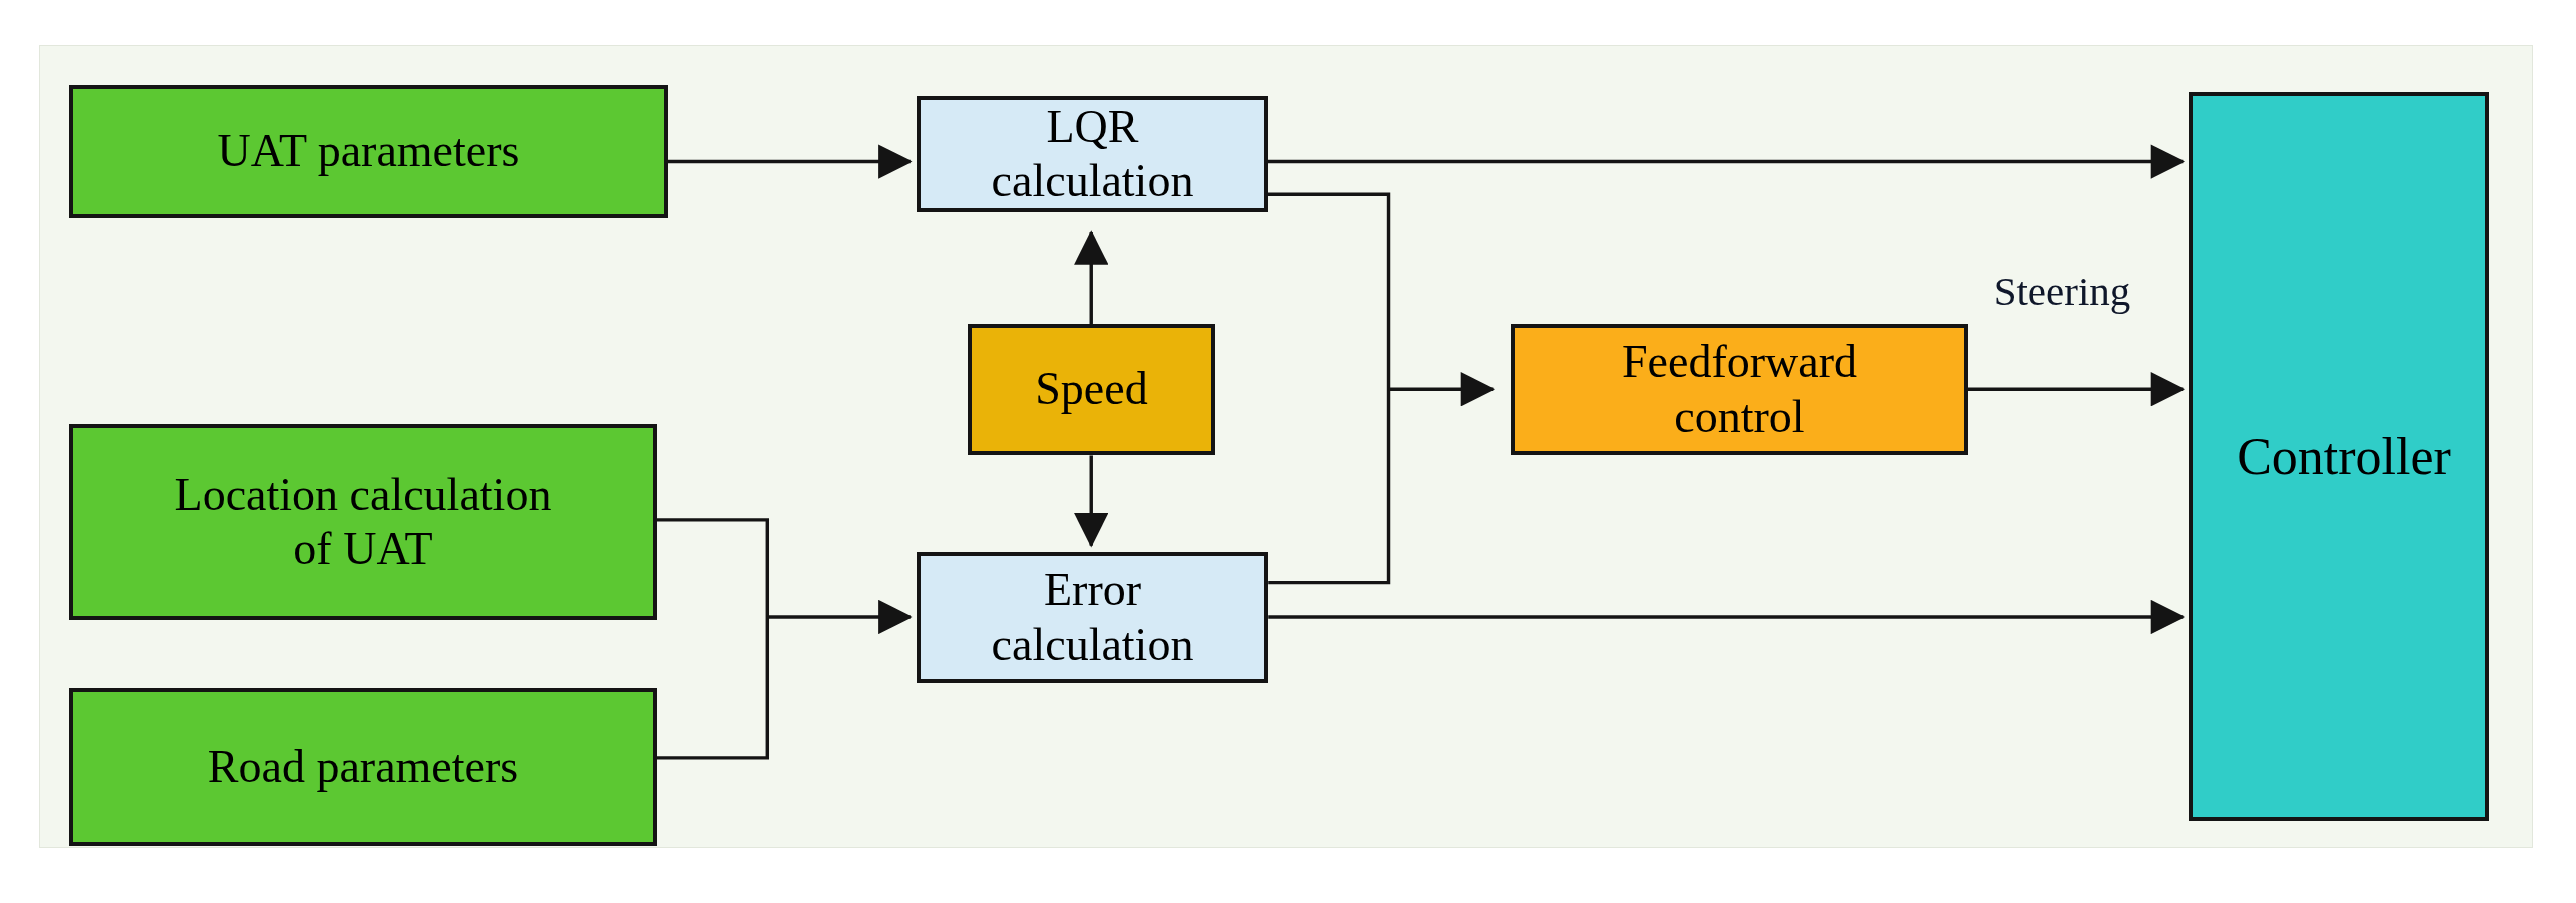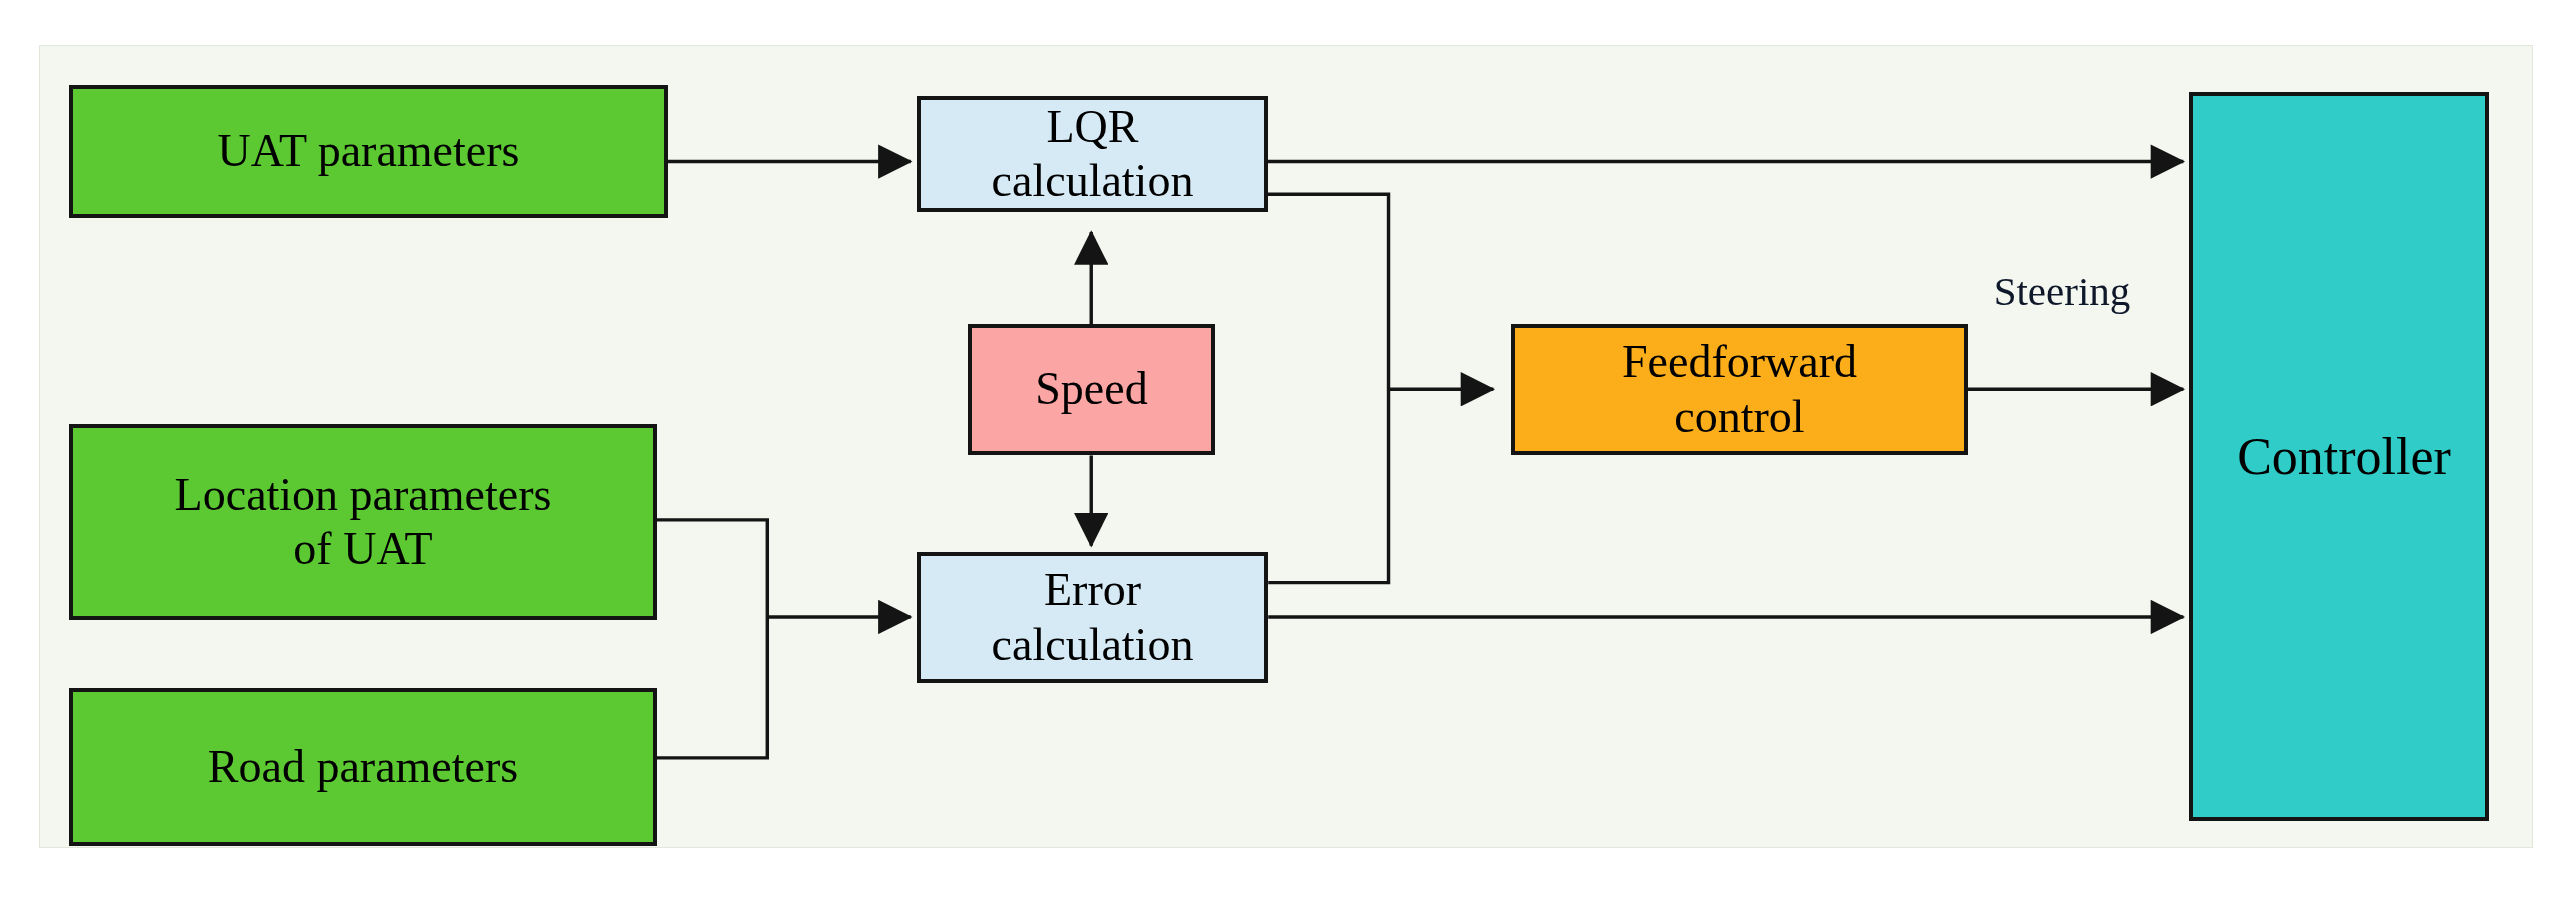--- a/index.html
+++ b/index.html
@@ -40,21 +40,21 @@
     flex-direction: column;
     align-items: center;
     justify-content: center;
     text-align: center;
     color: #000000;
     font-size: 46px;
     line-height: 1.18;
   }
   .green  { background: #5CC832; }
   .lblue  { background: #D6EAF6; }
-  .blue   { background: #fca5a5; }
+  .blue   { background: #eab308; }
   .orange { background: #FBAE1A; }
   .teal   { background: #30CDC8; }
 
   #node-uat        { left: 69px;   top: 85px; width: 599px; height: 133px; }
   #node-location   { left: 69px;   top: 424px; width: 588px; height: 196px; }
   #node-road       { left: 69px;   top: 688px; width: 588px; height: 158px; }
   #node-lqr        { left: 917px; top: 96px; width: 351px; height: 116px; }
   #node-speed      { left: 968px; top: 324px; width: 247px; height: 131px; }
   #node-error      { left: 917px; top: 552px; width: 351px; height: 131px; }
   #node-feedforward{ left: 1499px; top: 324px; width: 457px; height: 131px; margin-left: 12px; }
@@ -105,21 +105,21 @@
     <line x1="1476" y1="718" x2="2541" y2="718" stroke="#141414" stroke-width="4" marker-end="url(#arrow)"></line>
 
     <line x1="2277" y1="453" x2="2541" y2="453" stroke="#141414" stroke-width="4" marker-end="url(#arrow)"></line>
   </svg>
 
   <div class="node green" id="node-uat">
     <span>UAT parameters</span>
   </div>
 
   <div class="node green" id="node-location">
-    <span>Location parameters</span>
+    <span>Location calculation</span>
     <span>of UAT</span>
   </div>
 
   <div class="node green" id="node-road">
     <span>Road parameters</span>
   </div>
 
   <div class="node lblue" id="node-lqr">
     <span>LQR</span>
     <span>calculation</span>

